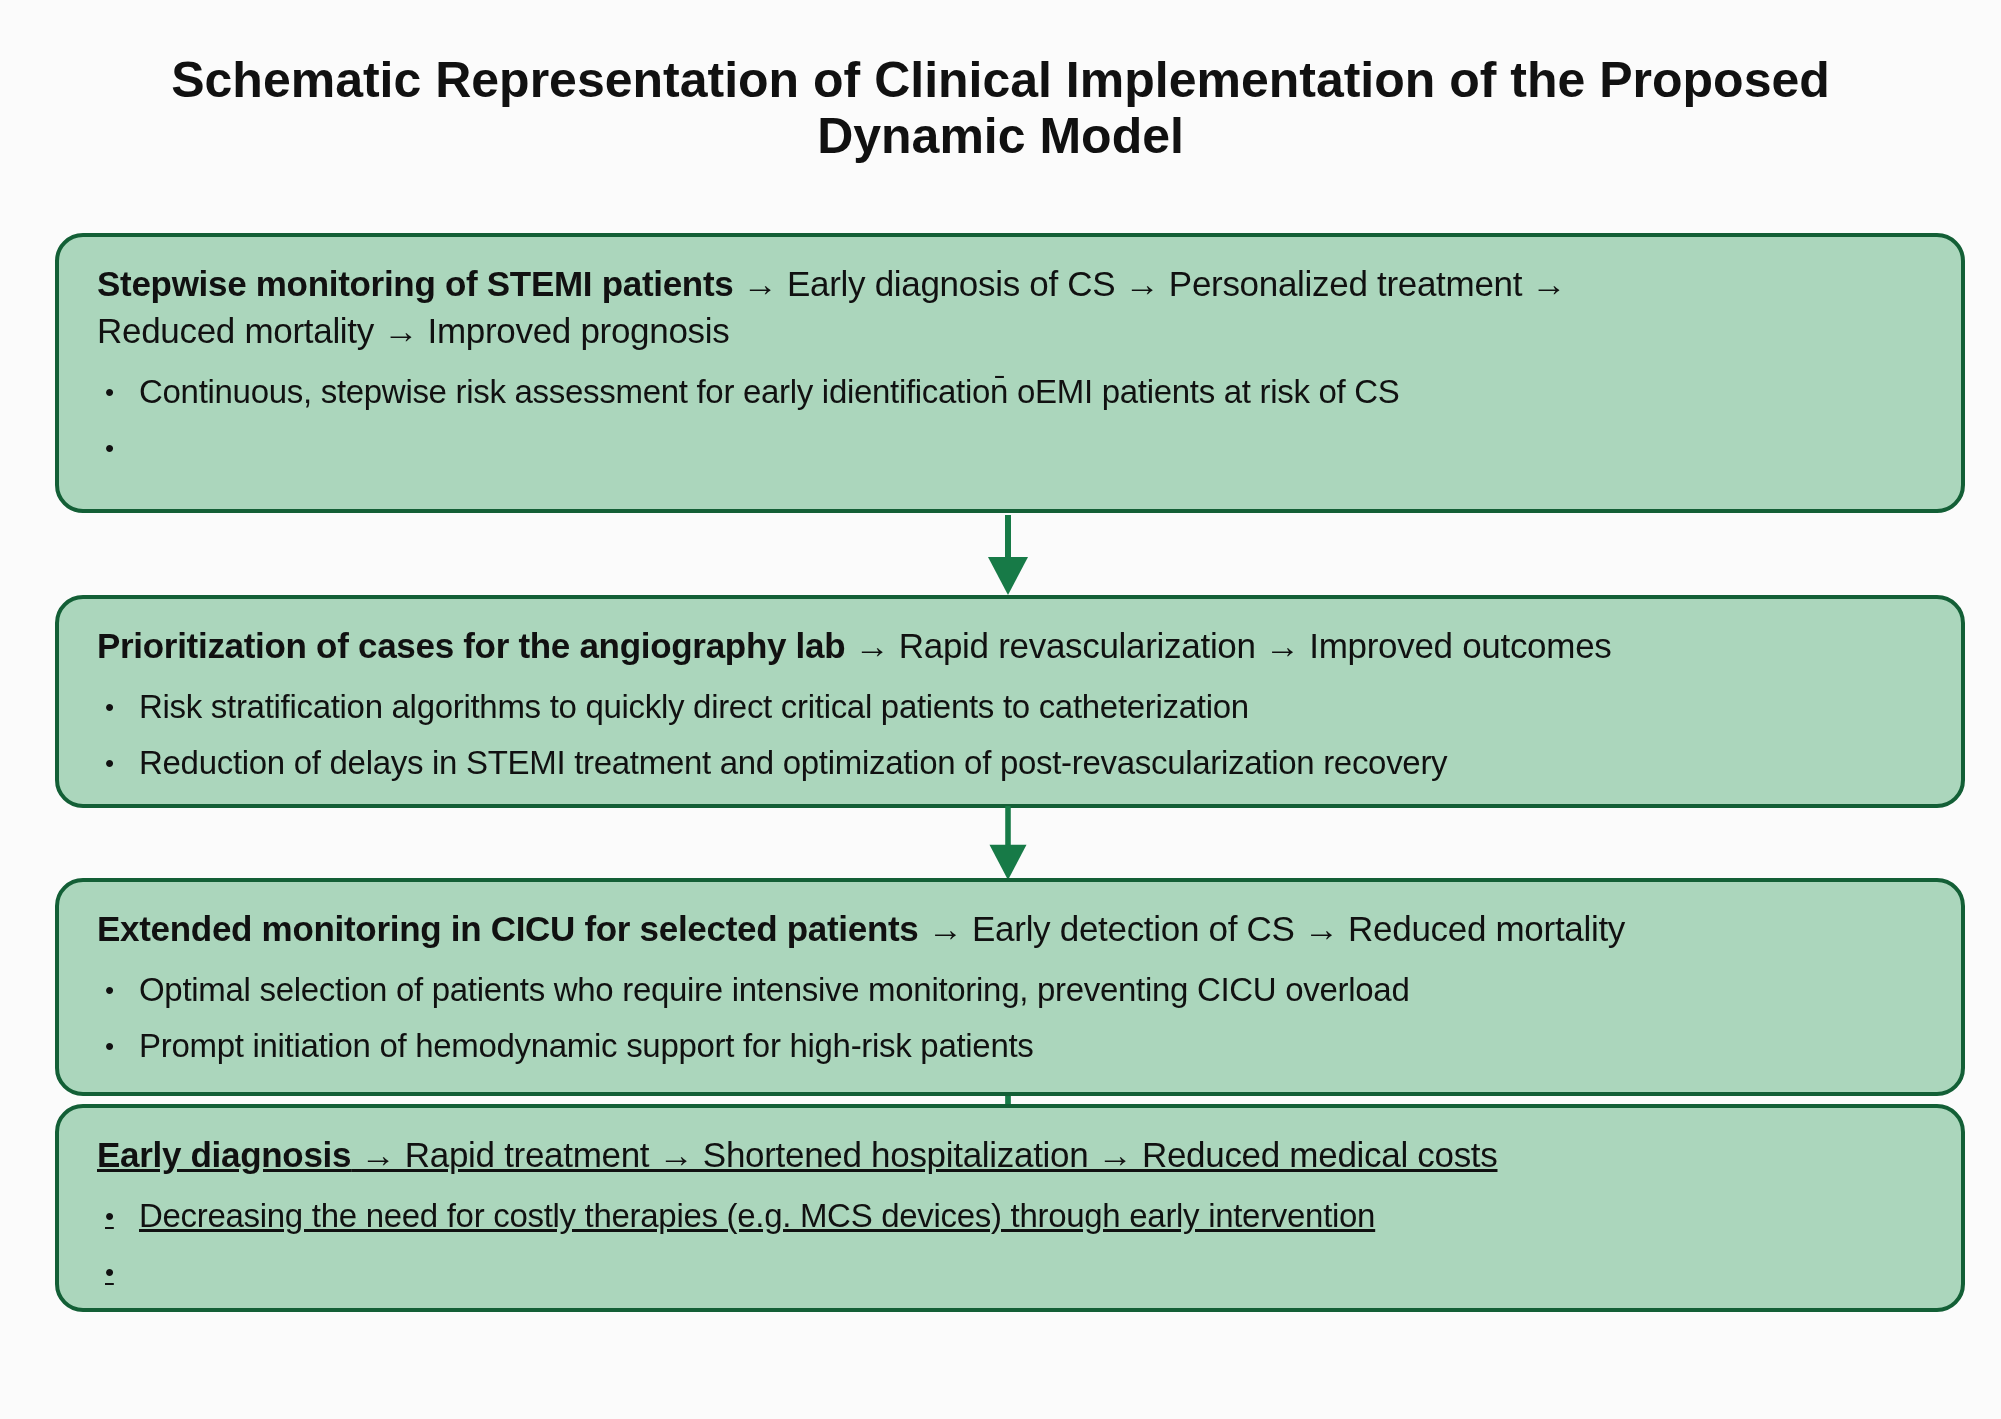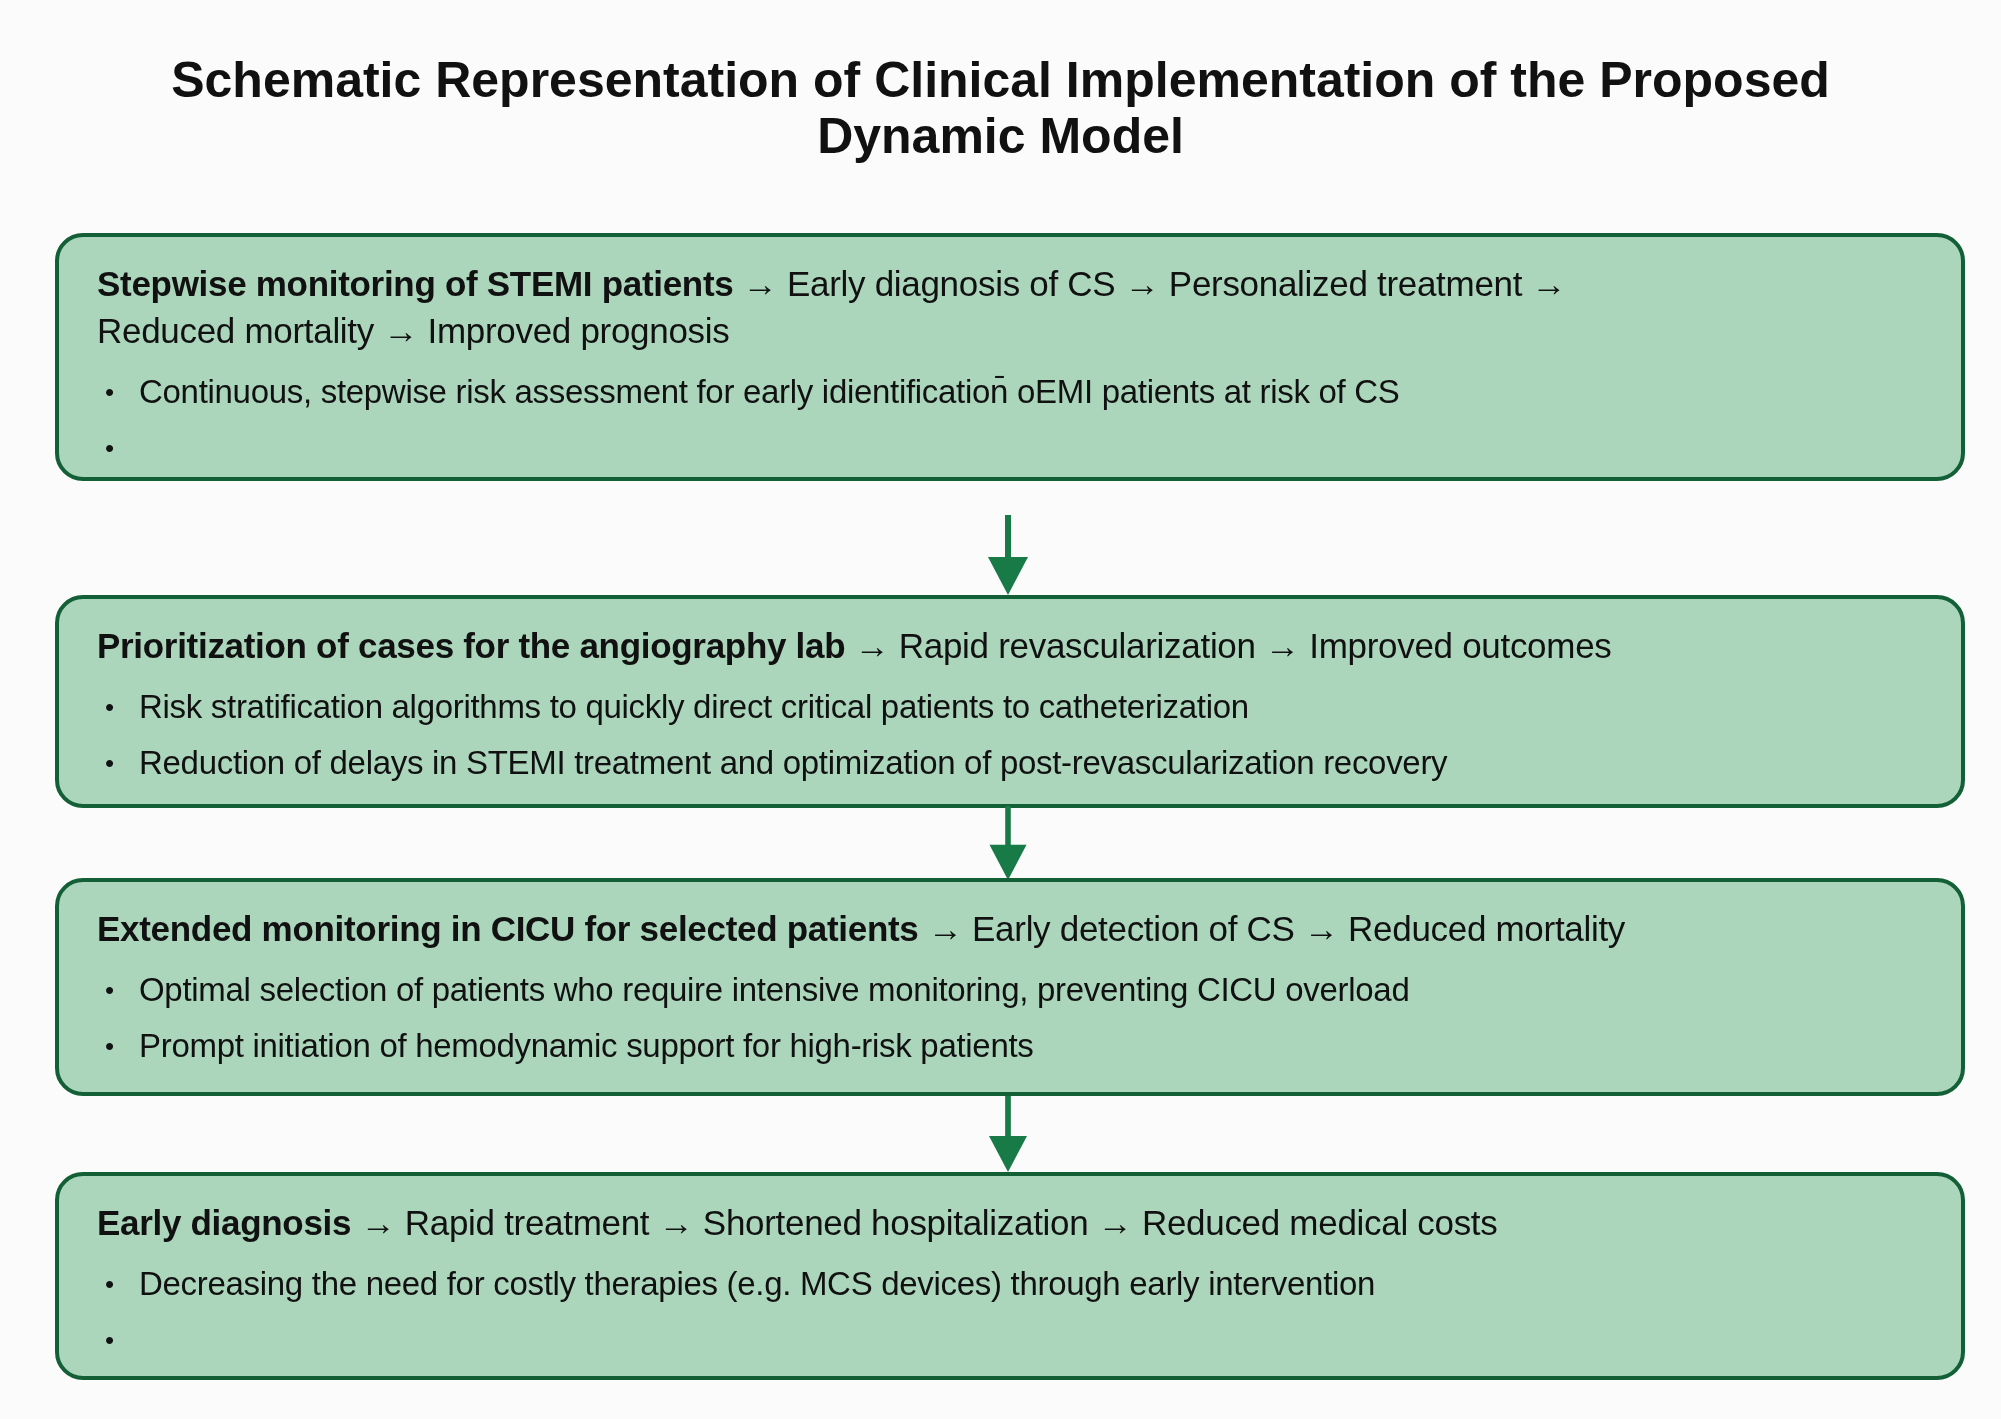--- a/index.html
+++ b/index.html
@@ -35,24 +35,24 @@
   .stage-box {
     position: absolute;
     left: 55px;
     width: 1910px;
     box-sizing: border-box;
     background: var(--box-fill, #abd6bc);
     border: 4px solid var(--box-border, #135f36);
     border-radius: 28px;
     padding: 24px 38px 20px 38px;
   }
-  .box-1 { top: 233px; height: 248px; }
+  .box-1 { top: 233px; height: 280px; }
   .box-2 { top: 595px; height: 213px; }
   .box-3 { top: 878px; height: 218px; }
-  .box-4 { top: 1172px; height: 208px; }
+  .box-4 { top: 1104px; height: 208px; text-decoration: underline; }
 
   .heading {
     font-size: 35px;
     line-height: 1.34;
     margin: 0 0 14px 0;
     letter-spacing: -0.3px;
   }
   .heading .bold { font-weight: bold; }
   .heading .line2 { display: block; }
 

